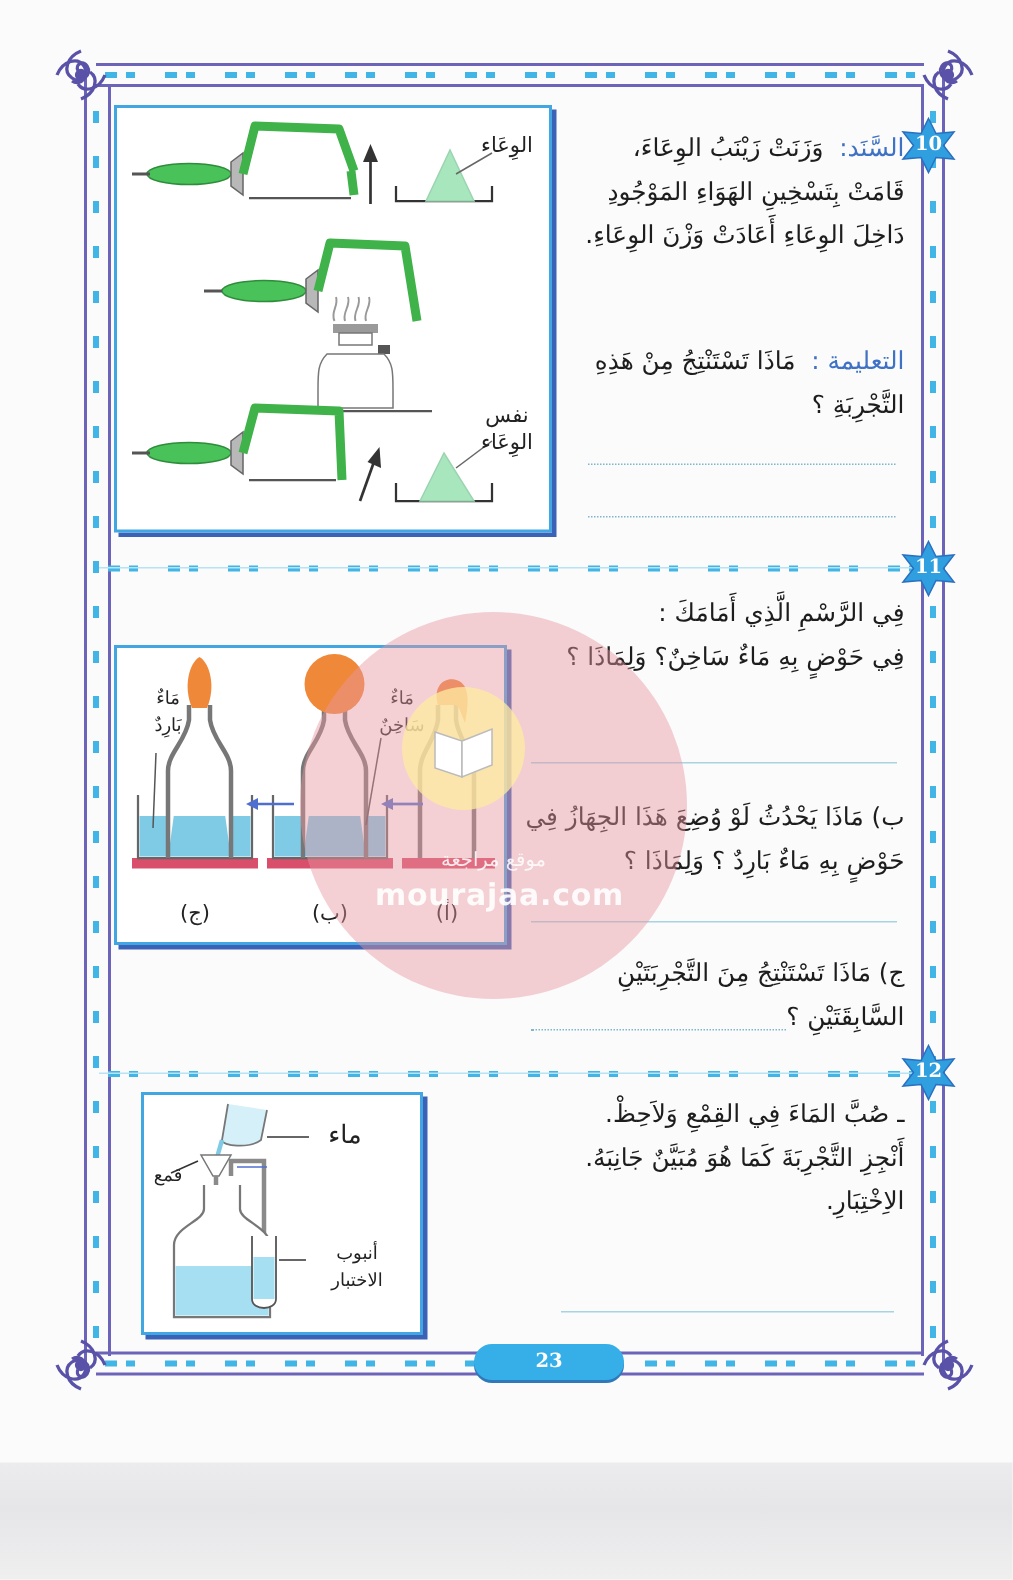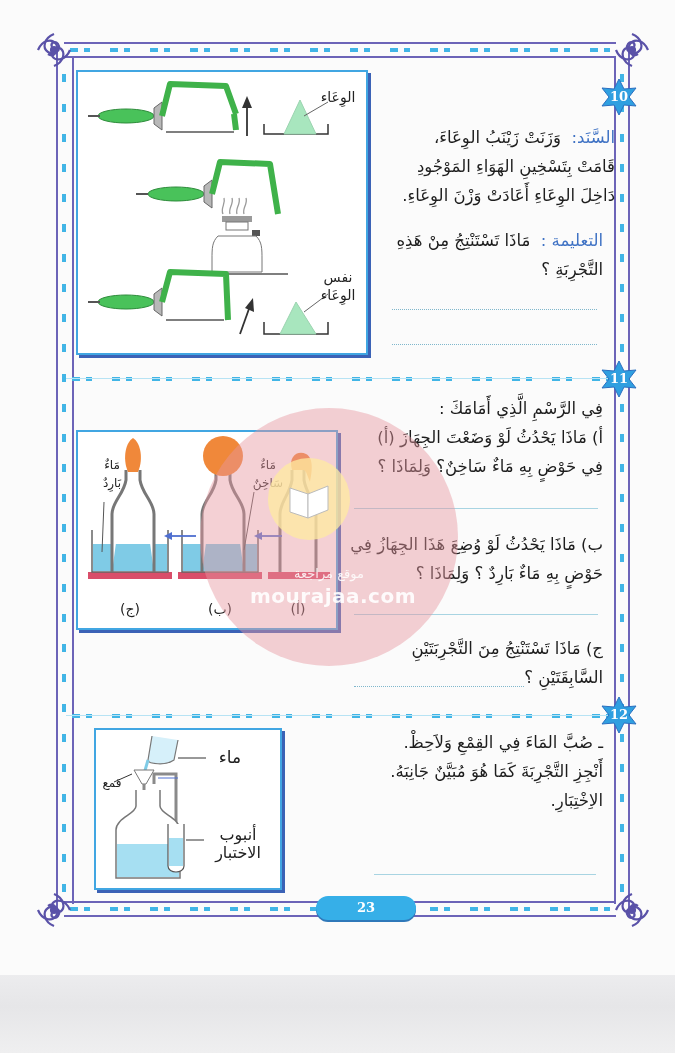--- a/index.html
+++ b/index.html
@@ -157,21 +157,21 @@
 </div>
 
 <section>
   <div class="star" style="left:600px;top:78px;">
     <svg viewBox="0 0 38 38">
         <polygon points="19,1 24,11 36,10 29,19 36,28 24,27 19,37 14,27 2,28 9,19 2,10 14,11" fill="#2f9fe0" stroke="#2a6fc0" stroke-width="1"></polygon>
       </svg>
     <span>10</span>
   </div>
 
-  <div class="text-block" style="right:60px;top:84px;width:270px;margin-top:39px;">
+  <div class="text-block" style="right:72px;top:84px;width:270px;">
     <div><span class="label-blue">السَّنَد:</span>&nbsp;&nbsp;<span>وَزَنَتْ زَيْنَبُ الوِعَاءَ،</span></div>
     <div>قَامَتْ بِتَسْخِينِ الهَوَاءِ المَوْجُودِ</div>
     <div>دَاخِلَ الوِعَاءِ أَعَادَتْ وَزْنَ الوِعَاءِ.</div>
   </div>
 
   <div class="text-block" style="right:72px;top:226px;width:270px;">
     <div><span class="label-blue">التعليمة :</span>&nbsp;&nbsp;<span>مَاذَا تَسْتَنْتِجُ مِنْ هَذِهِ</span></div>
     <div>التَّجْرِبَةِ ؟</div>
   </div>
   <div class="answer-line" style="left:392px;top:309px;width:205px;"></div>
@@ -233,21 +233,20 @@
 <section>
   <div class="star" style="left:600px;top:360px;">
     <svg viewBox="0 0 38 38">
         <polygon points="19,1 24,11 36,10 29,19 36,28 24,27 19,37 14,27 2,28 9,19 2,10 14,11" fill="#2f9fe0" stroke="#2a6fc0" stroke-width="1"></polygon>
       </svg>
     <span>11</span>
   </div>
 
   <div class="text-block" style="right:72px;top:394px;width:290px;">
     <div>فِي الرَّسْمِ الَّذِي أَمَامَكَ :</div>
-    <div>أ) مَاذَا يَحْدُثُ لَوْ وَضَعْتَ الجِهَازَ (أ)</div>
     <div>فِي حَوْضٍ بِهِ مَاءٌ سَاخِنٌ؟ وَلِمَاذَا ؟</div>
   </div>
   <div class="answer-line solid" style="left:354px;top:508px;width:244px;"></div>
 
   <div class="text-block" style="right:72px;top:530px;width:290px;">
     <div>ب) مَاذَا يَحْدُثُ لَوْ وُضِعَ هَذَا الجِهَازُ فِي</div>
     <div>حَوْضٍ بِهِ مَاءٌ بَارِدٌ ؟ وَلِمَاذَا ؟</div>
   </div>
   <div class="answer-line solid" style="left:354px;top:614px;width:244px;"></div>
 
@@ -326,21 +325,21 @@
       <line x1="62" y1="48" x2="82" y2="48" stroke="#4f6fd0" stroke-width="1"></line>
       <rect x="44" y="64" width="16" height="14" fill="#e06a4a"></rect>
       <path d="M40 60 L40 76 C40 84 20 88 20 100 L20 148 L84 148 L84 100 C84 88 64 84 64 76 L64 60" fill="#fff" stroke="#777" stroke-width="1.5"></path>
       <rect x="21" y="114" width="62" height="33" fill="#a6dff2"></rect>
       <path d="M72 94 L72 136 C72 144 88 144 88 136 L88 94" fill="#fff" stroke="#555" stroke-width="1.2"></path>
       <rect x="73" y="108" width="14" height="28" fill="#a6dff2"></rect>
       <line x1="90" y1="110" x2="108" y2="110" stroke="#333" stroke-width="1"></line>
     </svg>
     <div class="fig-label" style="left:114px;top:18px;width:40px;font-size:17px;">ماء</div>
     <div class="fig-label" style="left:-2px;top:44px;width:36px;font-size:12px;">قمع</div>
-    <div class="fig-label" style="left:112px;top:96px;width:60px;font-size:16px;">
+    <div class="fig-label" style="left:112px;top:96px;width:60px;font-size:12px;">
       <div>أنبوب</div>
       <div>الاختبار</div>
     </div>
   </div>
 </section>
 
 <div class="watermark"></div>
 <div class="watermark-inner">
   <svg width="82" height="82" viewBox="0 0 82 82">
     <path d="M22 30 L40 36 L40 60 L22 54 Z" fill="#fff" stroke="#bbb"></path>

